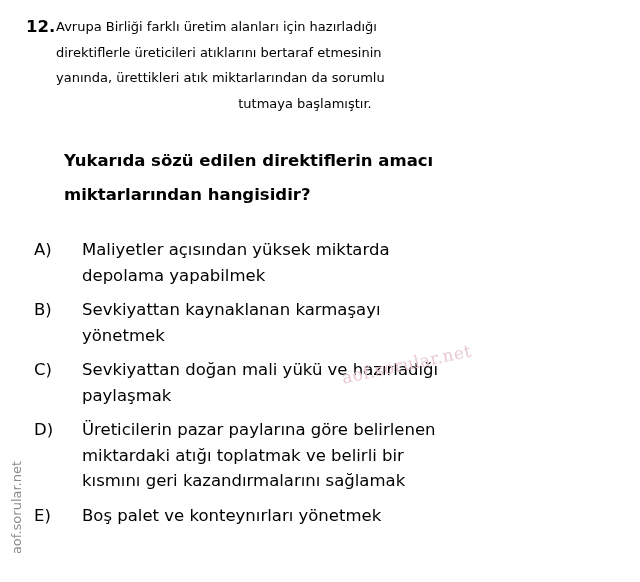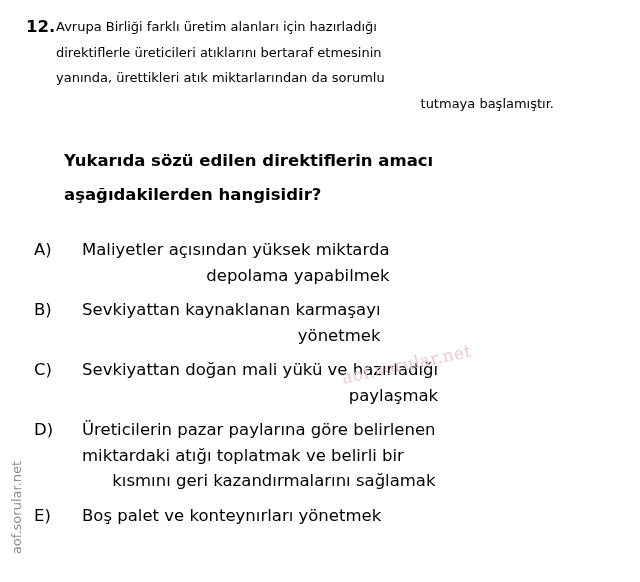--- a/index.html
+++ b/index.html
@@ -43,21 +43,21 @@
     flex: 1 1 auto;
   }
   .q-stem {
     font-size: 13px;
     line-height: 25.5px;
     text-align: justify;
     text-justify: inter-word;
     margin: 0;
   }
   .q-stem-last {
-    text-align: right;
+    text-align: center;
   }
   .q-ask {
     font-size: 16.5px;
     line-height: 25.5px;
     font-weight: bold;
     margin: 8px;
     text-align: justify;
     text-justify: inter-word;
   }
   .q-ask-last {
@@ -89,21 +89,21 @@
   .opt-text {
     flex: 1 1 auto;
     font-size: 16.5px;
     line-height: 25.5px;
     text-align: justify;
     text-justify: inter-word;
     padding-right: 6px;
     margin-left: 16px;
   }
   .opt-text-last {
-    text-align: right;
+    text-align: left;
   }
   .opt-text.single {
     text-align: left;
   }
 
   
   .wm-center {
     position: absolute;
     left: 340px;
     top: 368px;
@@ -138,21 +138,21 @@
     <div class="q-number">12.</div>
     <div class="q-body">
       <p class="q-stem">Avrupa Birliği farklı üretim alanları için hazırladığı</p>
       <p class="q-stem">direktiflerle üreticileri atıklarını bertaraf etmesinin</p>
       <p class="q-stem">yanında, ürettikleri atık miktarlarından da sorumlu</p>
       <p class="q-stem q-stem-last">tutmaya başlamıştır.</p>
 
       <div class="spacer-ask"></div>
 
       <p class="q-ask">Yukarıda sözü edilen direktiflerin amacı</p>
-      <p class="q-ask q-ask-last">aşağıdakilerden hangisidir?</p>
+      <p class="q-ask q-ask-last">miktarlarından hangisidir?</p>
     </div>
   </div>
 
   <div class="spacer-opts"></div>
 
   <div class="options">
 
     <div class="option">
       <div class="opt-letter">A)</div>
       <div class="opt-text-wrap">

